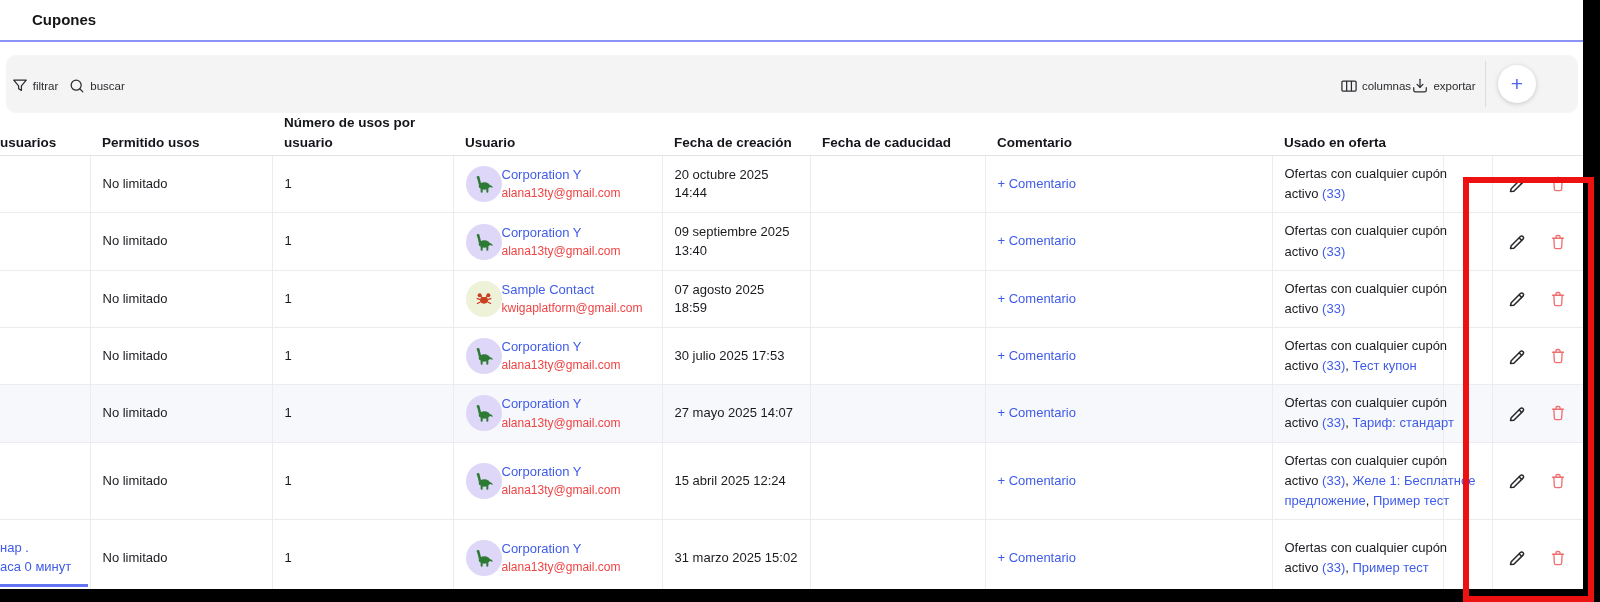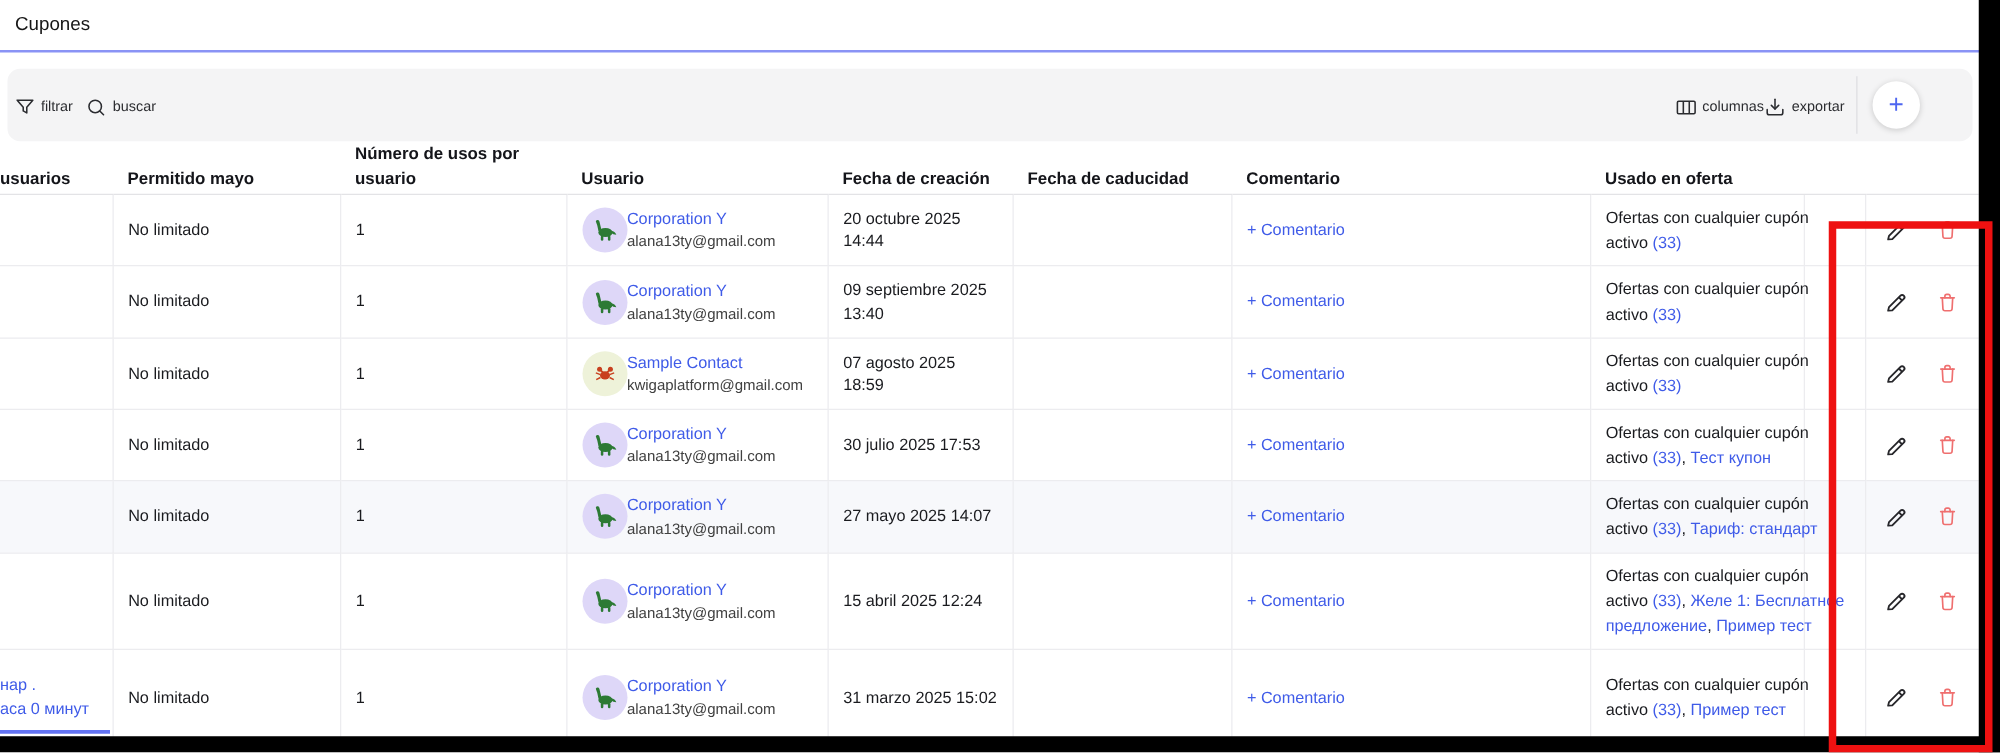--- a/index.html
+++ b/index.html
@@ -4,21 +4,21 @@
 <style>
   :root{
     --link:#3f5be8; --danger:#ef6f6f; --annotation:#ee1111;
     --rule:#8a93f5; --toolbar:#f4f4f5; --accent:#4e66f0; --ink:#1a1b1f;
   }
   *{box-sizing:border-box}
   html,body{margin:0;padding:0}
   body{width:1600px;height:602px;overflow:hidden;font-family:"Liberation Sans",sans-serif;background:#fff}
   .screen{position:relative;width:1600px;height:602px;overflow:hidden;background:#fff}
 
-  .page-title{position:absolute;top:11px;left:12px;font-size:15px;font-weight:400;color:#161616}
+  .page-title{position:absolute;top:11px;left:32px;font-size:15px;font-weight:700;color:#161616}
   .title-rule{position:absolute;top:40px;left:0;width:1600px;height:2px;background:var(--rule)}
 
   .toolbar{position:absolute;top:55px;left:6px;width:1572px;height:58px;background:var(--toolbar);
     border-radius:10px;display:flex;align-items:center}
   .tool{display:flex;flex-direction:row;align-items:center;justify-content:center;gap:3px;
     width:48px;cursor:pointer;padding-top:4px}
   .tool .lbl{font-size:11.5px;color:#2b2c30;white-space:nowrap}
   .tool svg{display:block}
   .tool-filtrar{margin-left:4px}
   .tool-buscar{margin-left:14px}
@@ -40,21 +40,21 @@
   .grid tbody tr.highlight{background:#f7f8fb}
 
   a.link{color:var(--link);text-decoration:none;cursor:pointer}
   .cut-links a{display:block;font-size:13px;line-height:1.45}
 
   .user-cell{display:flex;align-items:center;}
   .avatar{width:36px;height:36px;border-radius:50%;flex:0 0 36px;display:flex;align-items:center;justify-content:center}
   .avatar.dinosaur{background:#ded7f8}
   .avatar.crab{background:#eef2d9}
   .user-name{font-size:13px;display:block}
-  .user-email{font-size:12px;color:#404040;margin-top:1px;display:block}
+  .user-email{font-size:12px;color:#ef4444;margin-top:1px;display:block}
 
   td.date{padding-right:2px;padding-left:13px}
   .used-wrap{width:195px;line-height:1.55;font-size:13px}
   .actions-cell{display:flex;align-items:center;justify-content:center;gap:20px}
   .icon-btn{cursor:pointer;display:flex;align-items:center;justify-content:center}
 
   .edge-right{position:absolute;top:0;left:1583px;width:17px;height:602px;background:#000;z-index:5}
   .edge-bottom{position:absolute;top:589px;left:0;width:1600px;height:13px;background:#000;z-index:5}
   .scroll-hint{position:absolute;top:584px;left:0;width:88px;height:3px;background:#6373f2;z-index:4}
   .annotation-box{position:absolute;left:1463px;top:177px;width:131px;height:425px;
@@ -121,21 +121,21 @@
       <col style="width:148px">
         <col style="width:175px">
         <col style="width:287px">
         <col style="width:171px">
       <col style="width:49px">
         <col style="width:91px">
     </colgroup>
     <thead>
       <tr>
         <th class="c0">usuarios</th>
-        <th>Permitido mayo</th>
+        <th>Permitido usos</th>
         <th>Número de usos por usuario</th>
         <th>Usuario</th>
         <th>Fecha de creación</th>
         <th>Fecha de caducidad</th>
         <th>Comentario</th>
         <th>Usado en oferta</th>
         <th></th>
         <th></th>
       </tr>
     </thead>

